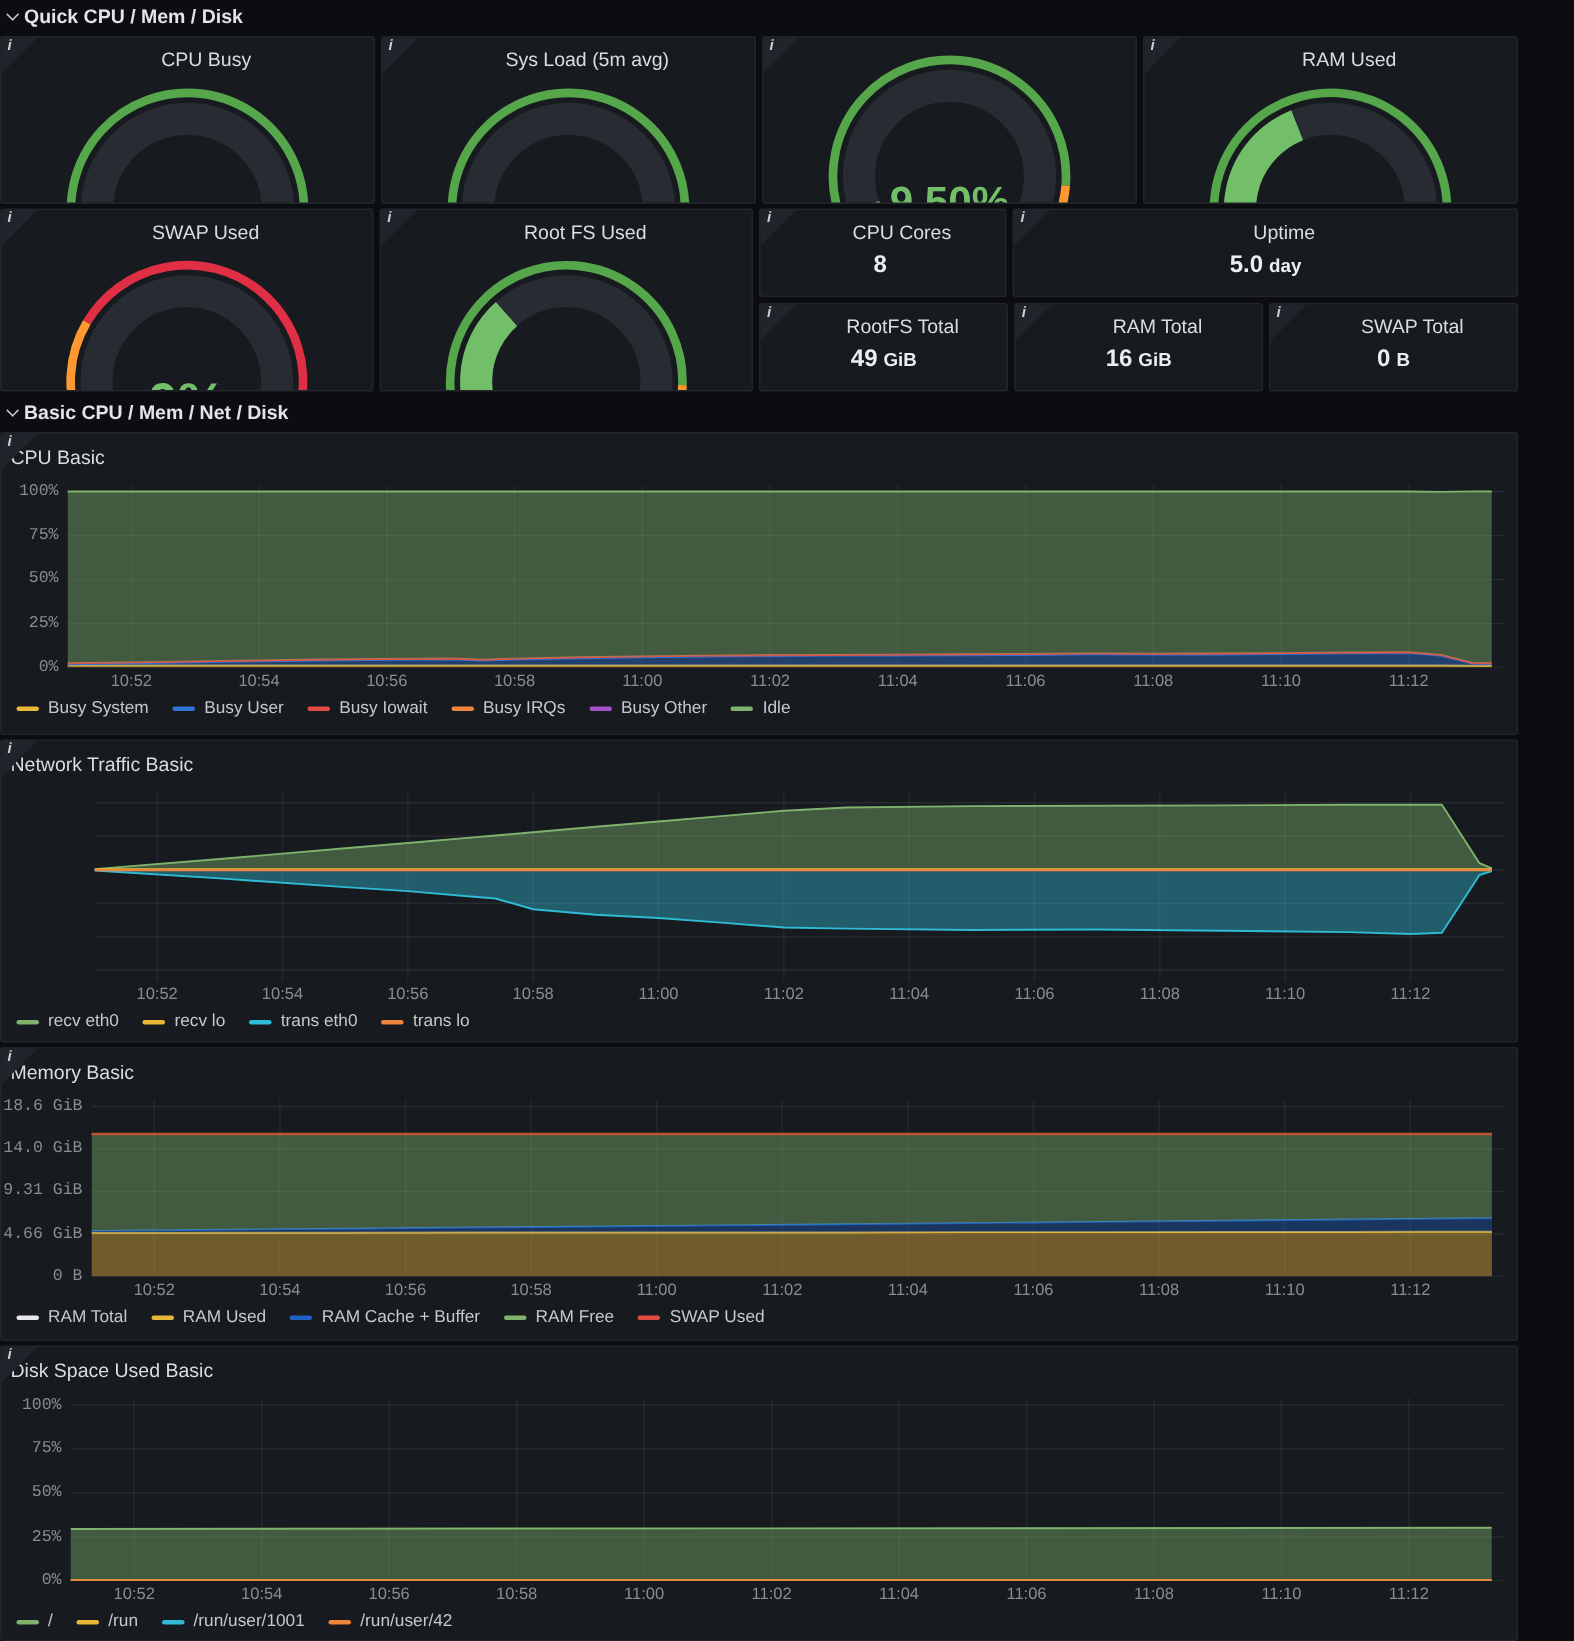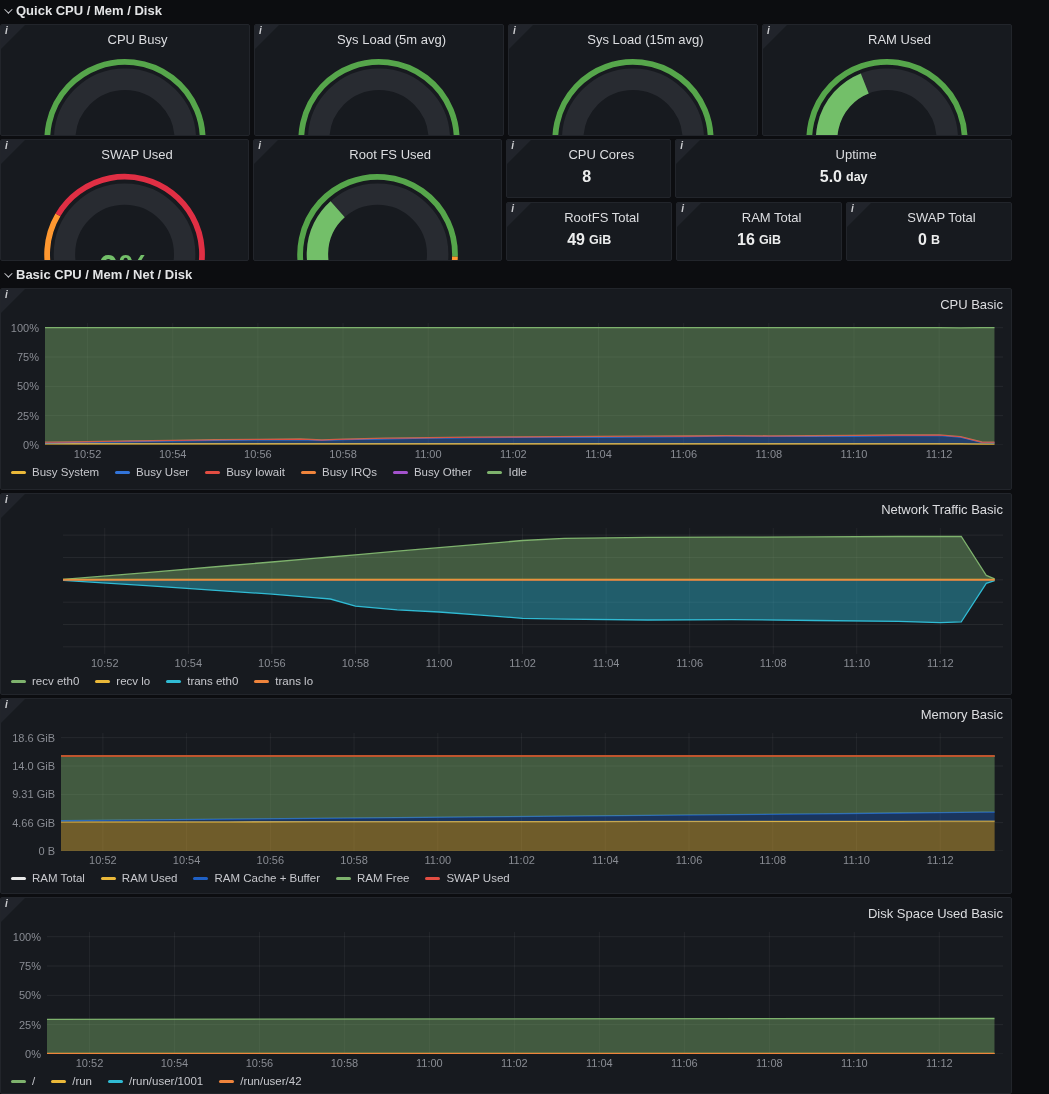--- a/index.html
+++ b/index.html
@@ -31,24 +31,24 @@
   .gauge-box svg { height:100%; }
   .gauge-box text { font-family:"Liberation Sans",sans-serif; font-weight:bold; }
 
   .stat-panel { display:flex; flex-direction:column; }
   .stat-value { flex:1; display:flex; align-items:center; justify-content:center; gap:4px; padding-bottom:8px; }
   .stat-value .val { font-size:16px; font-weight:bold; color:#eceded; }
   .stat-value .unit { font-size:12.5px; font-weight:bold; color:#eceded; }
 
   
   .gpanel { padding:0 8px 0 6px; }
-  .g-title { text-align:right; font-size:13px; font-weight:500; color:#dcdde0; padding-top:8px; height:24px; cursor:pointer; }
+  .g-title { text-align:left; font-size:13px; font-weight:500; color:#dcdde0; padding-top:8px; height:24px; cursor:pointer; }
   .chart-wrap { position:relative; margin-top:10px; }
   .y-col { position:absolute; left:0; top:0; }
-  .ylab { position:absolute; right:6px; transform:translateY(-50%); font-size:11px; color:#898c93; white-space:nowrap; }
+  .ylab { position:absolute; right:6px; transform:translateY(-50%); font-size:11px; color:#898c93; white-space:nowrap;font-family:Liberation Mono, monospace; }
   .plot { position:relative; }
   .plot svg { position:absolute; inset:0; width:100%; height:100%; display:block; }
   .x-axis { position:relative; height:16px; }
   .xlab { position:absolute; top:3px; transform:translateX(-50%); font-size:11px; color:#898c93; }
   .legend { display:flex; flex-wrap:wrap; gap:4px 16px; align-items:center; height:22px; padding-left:4px; }
   .li { display:flex; align-items:center; gap:6px; font-size:11.5px; color:#c7c8cd; cursor:pointer; }
   .li i { width:15px; height:3px; border-radius:2px; display:inline-block; }
 </style>
 </head>
 <body>
@@ -90,21 +90,20 @@
             <path d="M 115.07 80.56 A 47 47 0 0 1 108.23 89.23" stroke="#E02F44" stroke-width="3.5" fill="none"></path>
             <path d="M 49.19 81.81 A 36.5 36.5 0 0 1 39.84 65.80" stroke="#73BF69" stroke-width="13" fill="none"></path>
             <text x="75" y="72" text-anchor="middle" fill="#73BF69" font-size="17">10.9%</text>
           </svg>
         </div>
     </div>
     <div class="panel gauge-panel">
       <div class="corner">
           <span>i</span>
         </div>
-      <div class="p-title">Sys Load (15m avg)</div>
       <div class="gauge-box">
           <svg viewBox="0 0 150 92">
             <path d="M 49.19 81.81 A 36.5 36.5 0 1 1 100.81 81.81" stroke="#282b31" stroke-width="13" fill="none"></path>
             <path d="M 41.77 89.23 A 47 47 0 1 1 121.86 59.69" stroke="#56A64B" stroke-width="3.5" fill="none"></path>
             <path d="M 121.86 59.69 A 47 47 0 0 1 115.07 80.56" stroke="#FF9830" stroke-width="3.5" fill="none"></path>
             <path d="M 115.07 80.56 A 47 47 0 0 1 108.23 89.23" stroke="#E02F44" stroke-width="3.5" fill="none"></path>
             <path d="M 49.19 81.81 A 36.5 36.5 0 0 1 40.56 68.09" stroke="#73BF69" stroke-width="13" fill="none"></path>
             <text x="75" y="72" text-anchor="middle" fill="#73BF69" font-size="17">9.50%</text>
           </svg>
         </div>

